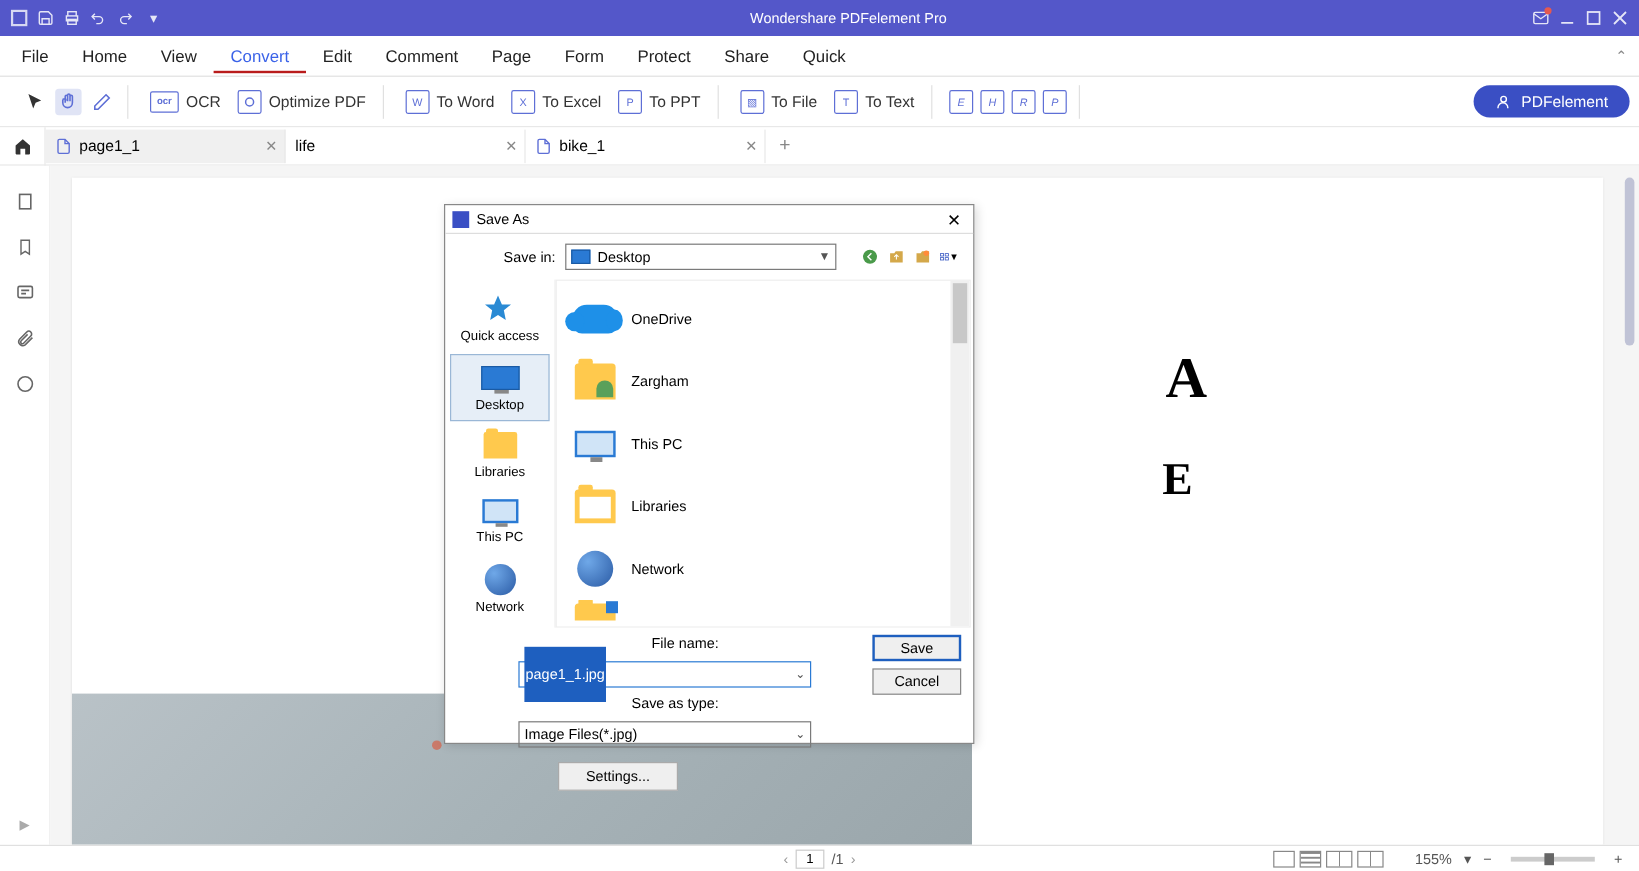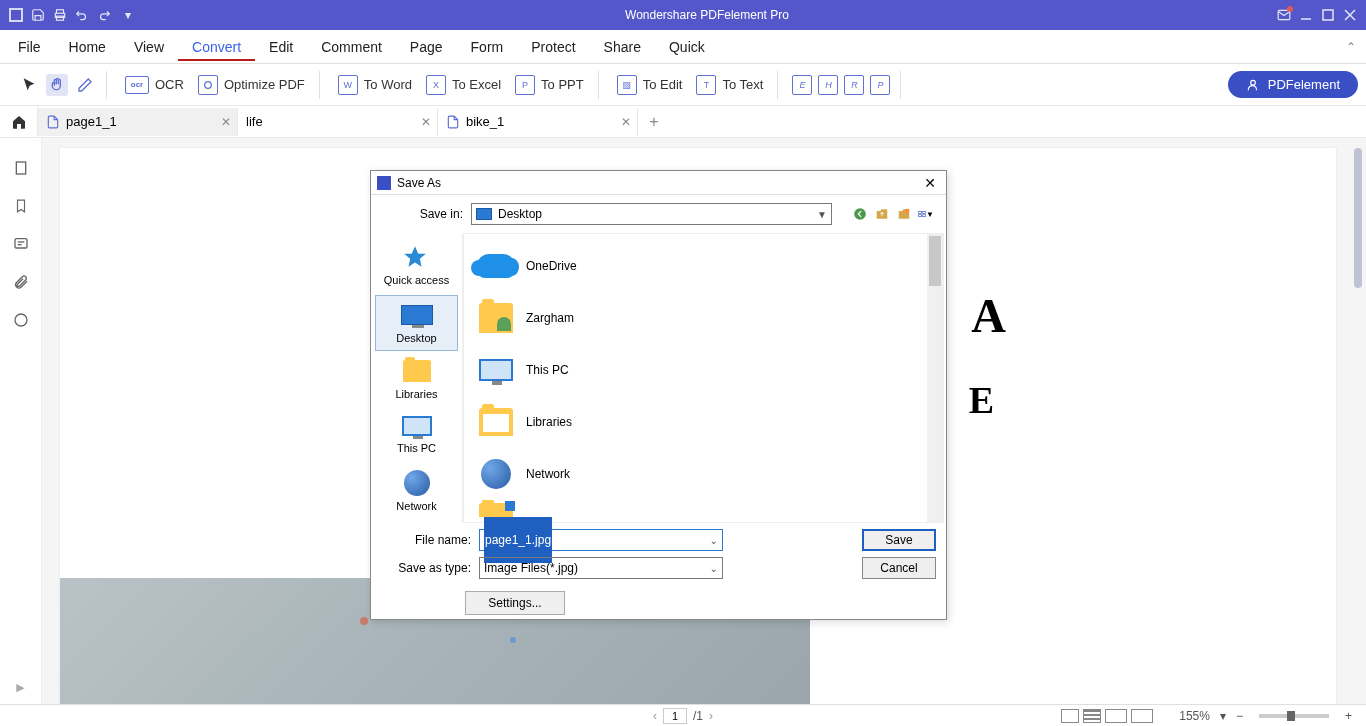--- a/index.html
+++ b/index.html
@@ -57,21 +57,21 @@
   
   .statusbar { position:absolute; bottom:0; left:0; right:0; height:22px; border-top:1px solid #e0e0e0; display:flex; align-items:center; font-size:12px; color:#555; padding:0 8px; background:#fff; }
   .statusbar .pgnav { position:absolute; left:50%; transform:translateX(-50%); display:flex; align-items:center; gap:6px; }
   .statusbar .pgnav input { width:24px; height:16px; font-size:11px; text-align:center; border:1px solid #ccc; }
   .statusbar .viewbtns { margin-left:auto; display:flex; align-items:center; gap:4px; }
   .viewgrid { width:18px; height:14px; border:1px solid #888; display:inline-block; cursor:pointer; }
   .zoomslider { width:70px; height:4px; background:#ccc; position:relative; margin:0 6px; }
   .zoomslider::after { content:''; position:absolute; left:40%; top:-3px; width:8px; height:10px; background:#666; }
 
   
-  .dialog { position:absolute; left:370px; top:170px; width:577px; height:450px; background:#fff; border:1px solid #888; box-shadow:2px 2px 8px rgba(0,0,0,.15); font-size:12px; color:#000; }
+  .dialog { position:absolute; left:370px; top:170px; width:442px; height:450px; background:#fff; border:1px solid #888; box-shadow:2px 2px 8px rgba(0,0,0,.15); font-size:12px; color:#000; }
   .dlg-title { height:24px; display:flex; align-items:center; padding:0 6px; border-bottom:1px solid #ddd; }
   .dlg-title-icon { width:14px; height:14px; background:#3a4fc4; margin-right:6px; }
   .dlg-close { margin-left:auto; font-size:14px; cursor:pointer; padding:0 4px; }
   .dlg-savein { display:flex; align-items:center; padding:8px 12px; gap:8px; }
   .dlg-savein label { width:80px; text-align:right; }
   .dlg-savein select, .savein-combo { flex:1; height:22px; border:1px solid #7a7a7a; font-size:12px; padding:0 4px; display:flex; align-items:center; gap:6px; background:#fff; cursor:pointer; width:252px; }
   .savein-combo .mon { width:16px; height:12px; background:#2a7ad4; border:1px solid #1a5aa4; }
   .savein-arrow { margin-left:auto; font-size:10px; color:#555; }
   .dlg-toolbar-icons { display:flex; gap:6px; align-items:center; margin-left:12px; }
   .dlg-toolbar-icons span { width:16px; height:16px; cursor:pointer; display:flex; align-items:center; justify-content:center; }
@@ -103,21 +103,21 @@
   .fi-pc::after{content:'';position:absolute;bottom:-6px;left:11px;width:10px;height:4px;background:#888;}
   .fi-lib { width:34px; height:28px; background:#ffc94d; border-radius:3px 3px 0 0; position:relative; }
   .fi-lib::before{content:'';position:absolute;top:-4px;left:3px;width:12px;height:5px;background:#ffc94d;border-radius:2px 2px 0 0;}
   .fi-lib::after{content:'';position:absolute;left:4px;top:6px;right:4px;bottom:4px;background:#fff;}
   .fi-net { width:30px; height:30px; border-radius:50%; background:radial-gradient(circle at 30% 30%, #6fa8e8, #2a5aa4); }
   .fi-partial { width:34px; height:14px; background:#ffc94d; border-radius:3px 3px 0 0; position:relative; align-self:flex-end; margin-bottom:-4px;}
   .fi-partial::before{content:'';position:absolute;top:-4px;left:3px;width:12px;height:5px;background:#ffc94d;border-radius:2px 2px 0 0;}
   .fi-partial::after{content:'';position:absolute;right:-2px;top:-2px;width:10px;height:10px;background:#2a7ad4;}
   .file-scrollb { position:absolute; right:0; top:0; width:16px; bottom:0; background:#f0f0f0; }
   .file-scrollb .thumb { position:absolute; top:2px; left:2px; right:2px; height:50px; background:#c8c8c8; }
-  .dlg-row { display:flex; align-items:center; gap:8px; margin-bottom:6px; }
+  .dlg-row { display:flex; align-items:center; gap:8px; margin-bottom:6px;flex-direction:column; }
   .dlg-row label { width:86px; text-align:left; }
   .dlg-combo { width:244px; height:22px; border:1px solid #2a7ad4; display:flex; align-items:center; padding:0 4px; font-size:12px; position:relative; cursor:text; }
   .dlg-combo.sel-blue span.val { background:#1e5fbf; color:#fff; padding:16px 1px;}
   .dlg-combo .arrow { margin-left:auto; font-size:10px; color:#555; cursor:pointer; }
   .dlg-combo.type { border-color:#7a7a7a; }
   .dlg-btns { display:flex; flex-direction:column; gap:6px; margin-left:auto; }
   .dlg-row-outer { display:flex; }
   .winbtn { width:74px; height:22px; border:1px solid #888; background:#efefef; font-size:12px; cursor:pointer; }
   .winbtn.primary { border:2px solid #1e5fbf; }
   .settings-btn { width:100px; height:24px; border:1px solid #aaa; background:#efefef; font-size:12px; cursor:pointer; margin-left:94px; margin-top:6px;}
@@ -246,21 +246,21 @@
         <span>To Excel</span>
       </div>
     <div class="ribbon-btn">
         <span class="ribbon-iconbox">P</span>
         <span>To PPT</span>
       </div>
   </div>
   <div class="ribbon-group">
     <div class="ribbon-btn">
         <span class="ribbon-iconbox">▧</span>
-        <span>To Edit</span>
+        <span>To File</span>
       </div>
     <div class="ribbon-btn">
         <span class="ribbon-iconbox">T</span>
         <span>To Text</span>
       </div>
   </div>
   <div class="ribbon-group" style="border-right:1px solid #e0e0e0;">
     <span class="ribbon-iconbox" style="font-style:italic;">E</span>
     <span class="ribbon-iconbox" style="font-style:italic;">H</span>
     <span class="ribbon-iconbox" style="font-style:italic;">R</span>

